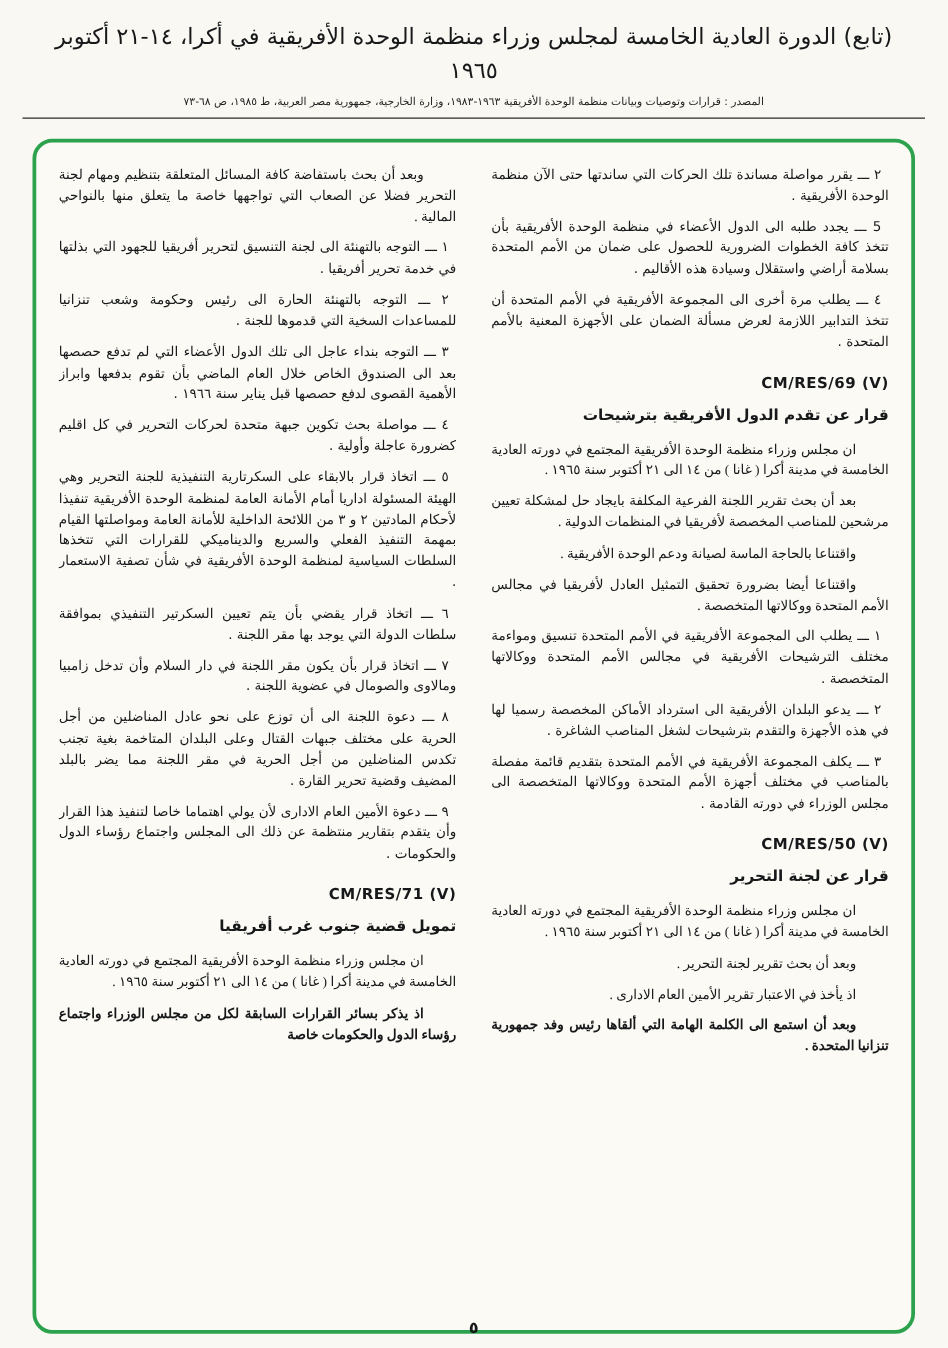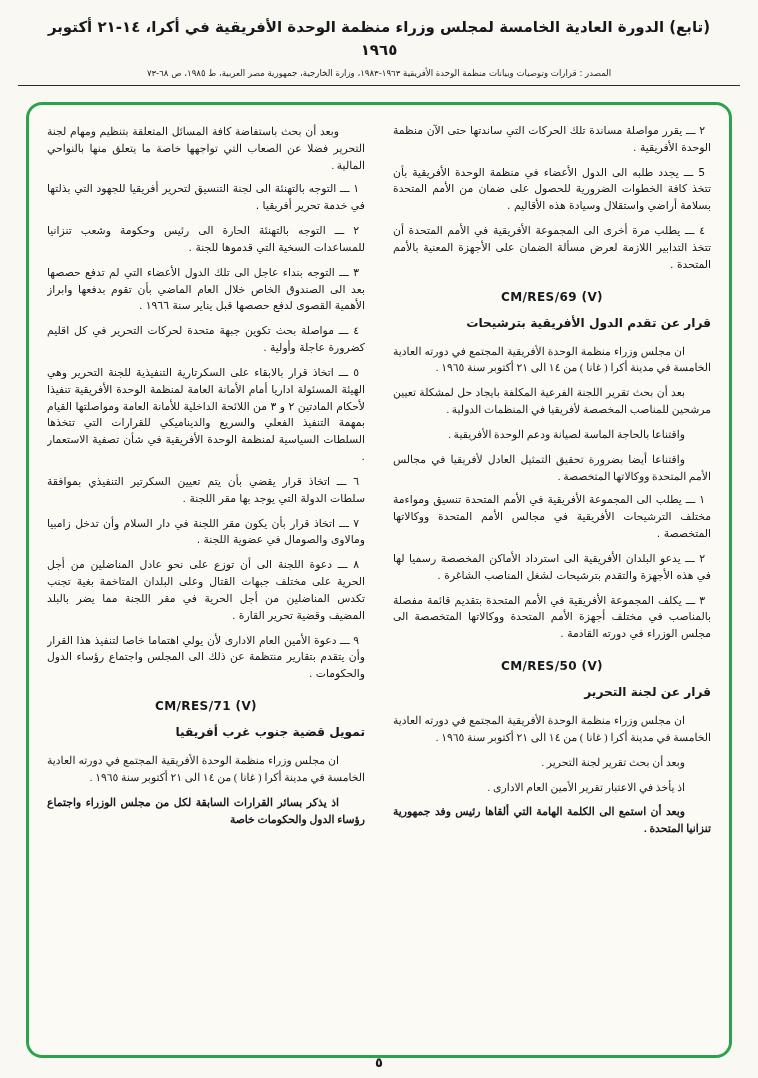--- a/index.html
+++ b/index.html
@@ -10,22 +10,22 @@
     background: #f9f8f3;
     color: #17181a;
     font-family: "DejaVu Sans", sans-serif;
     direction: rtl;
     position: relative;
     overflow: hidden;
   }
   .page-header { padding-top: 16px; }
   .header-title {
     text-align: center;
-    font-weight: bold;
-    font-size: 15px;
+    font-weight: normal;
+    font-size: 18px;
     margin: 0 40px 7px;
     line-height: 1.5;
   }
   .header-source {
     text-align: center;
     font-size: 8.6px;
     margin: 0 16px 7px;
     color: #222;
   }
   .header-divider {
@@ -55,21 +55,21 @@
     font-size: 10.8px;
     line-height: 1.56;
     text-align: justify;
     margin: 0 0 8px;
   }
   .item-paragraph { text-indent: 26px; font-family: Liberation Serif, serif; }
   .item-numbered  { text-indent: 6px; }
   .item-bold { font-weight: bold; }
   .item-code {
     direction: ltr;
-    text-align: center;
+    text-align: right;
     font-weight: bold;
     font-size: 12px;
     letter-spacing: 0.4px;
     margin: 16px 0 12px;
   }
   .item-heading {
     text-align: right;
     font-weight: bold;
     font-size: 12.2px;
     margin: 2px 0 13px;

